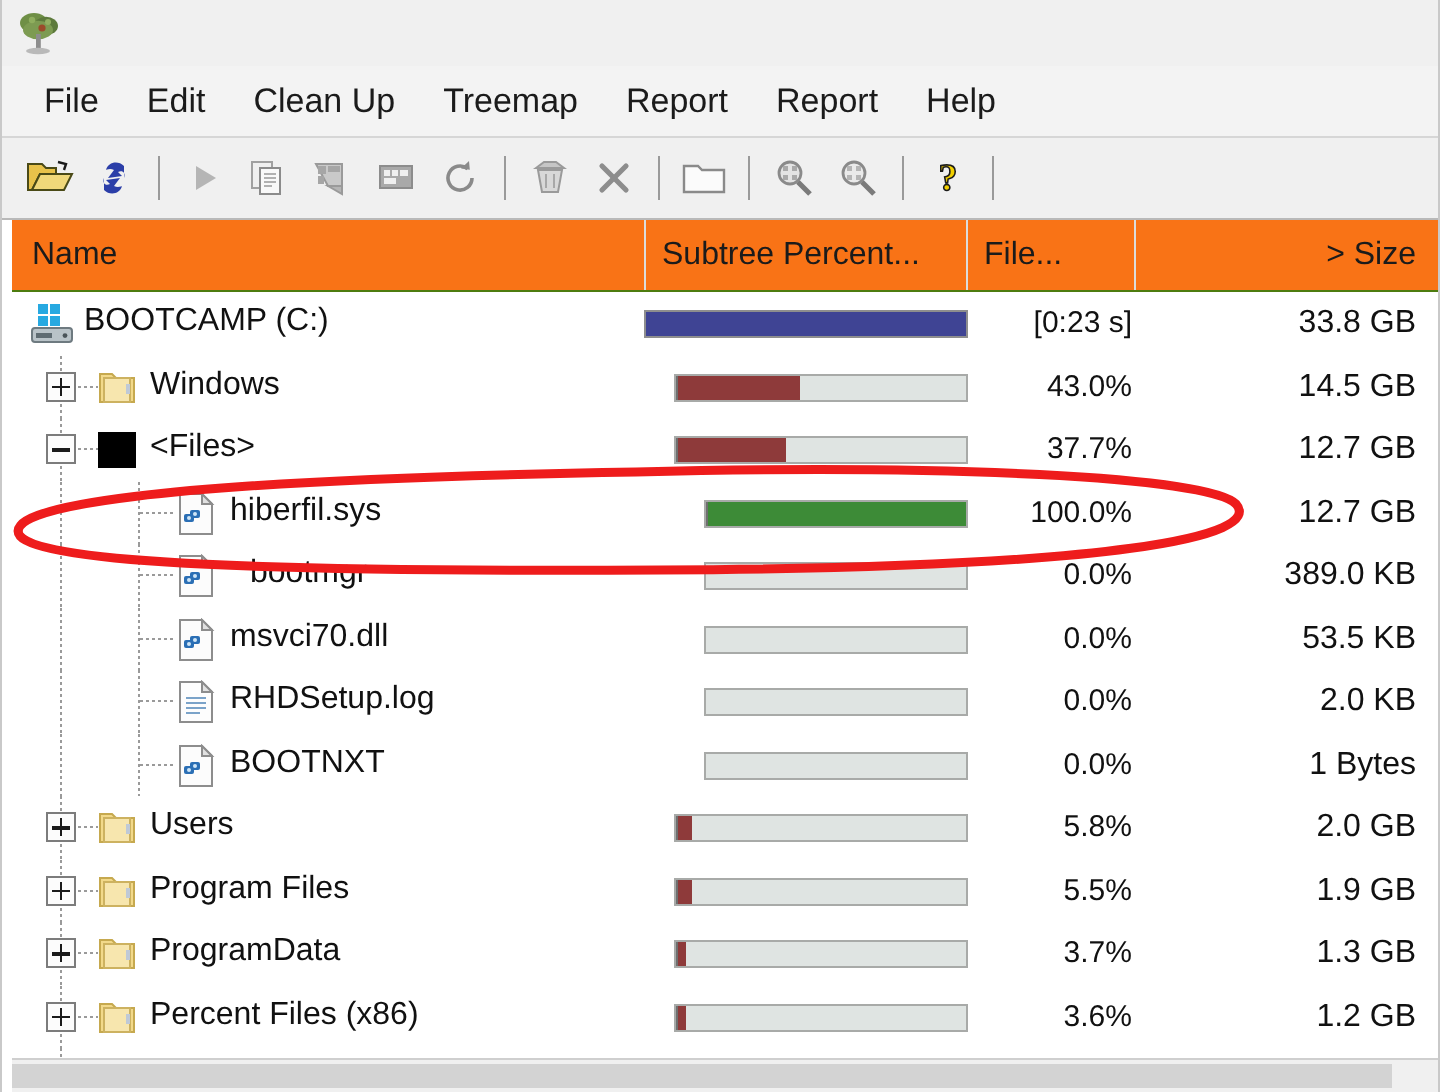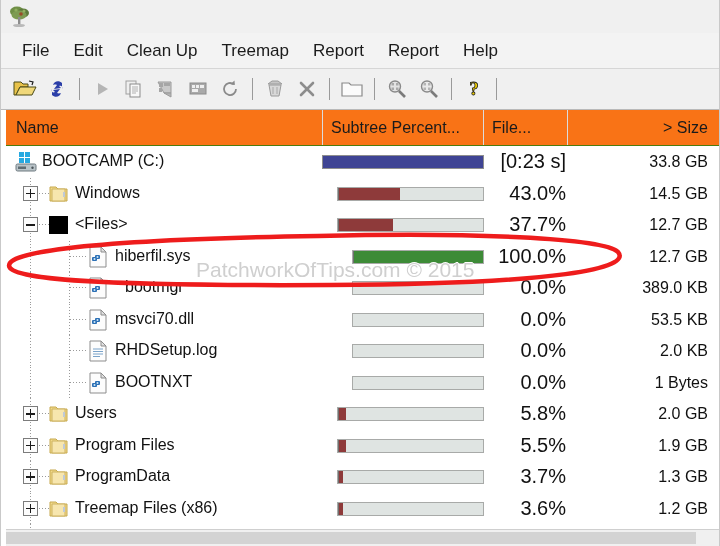--- a/index.html
+++ b/index.html
@@ -94,21 +94,21 @@
   .bar-track{
     position:absolute;top:9px;height:14px;
     background:#dfe4e2;border:1px solid #a8aaa8;box-sizing:border-box;
   }
   .bar-fill{position:absolute;left:0;top:0;height:100%;}
   .bar-solid{
     position:absolute;top:9px;height:14px;border:1px solid #8e8e8e;box-sizing:border-box;
   }
   .cell-pct{
     position:absolute;left:478px;top:0;width:82px;height:31.5px;line-height:31.5px;
-    text-align:right;font-size:20px;color:#111;
+    text-align:right;font-size:15px;color:#111;
   }
   .cell-size{
     position:absolute;left:562px;top:0;width:150px;height:31.5px;line-height:31.5px;
     text-align:right;font-size:16px;color:#111;padding-right:10px;box-sizing:border-box;
   }
 
   
   .hscroll{
     position:absolute;left:6px;bottom:0;width:714px;height:16px;
     background:#f0f0f0;border-top:1px solid #cfcfcf;
@@ -532,21 +532,21 @@
         <div class="row">
           <div class="cell-name">
             <div class="guide" style="left: 24px;"></div>
             <div class="expander plus" style="left: 17px;"></div>
             <div class="dots" style="left: 33px; width: 10px;"></div>
             <div class="icon-slot" style="left: 42px;"><svg width="22" height="22" viewBox="0 0 22 22">
                 <path d="M2 18V4h6l2 2h9v12z" fill="#f2d98a" stroke="#c6a94f"></path>
                 <path d="M4 18V6h13v12z" fill="#f7e6ae" stroke="#cdb260"></path>
                 <rect x="15" y="9" width="2" height="5" fill="#bfc9d6"></rect>
               </svg></div>
-            <div class="label" style="left: 69px;">Treemap Files (x86)</div>
+            <div class="label" style="left: 69px;">Percent Files (x86)</div>
           </div>
           <div class="bar-track" style="left: 331px; width: 147px;">
             <div class="bar-fill" style="width: 3.6%; background: rgb(142, 58, 58); box-shadow: rgb(111, 111, 111) 1px 0px 0px inset;"></div>
           </div>
           <div class="cell-pct">3.6%</div>
           <div class="cell-size">1.2 GB</div>
         </div>
         <div class="row">
           <div class="cell-name">
             <div class="guide" style="left: 24px;"></div>
@@ -561,21 +561,20 @@
           </div>
           <div class="bar-track" style="left: 331px; width: 147px;">
             <div class="bar-fill" style="width: 0.7%; background: rgb(142, 58, 58); box-shadow: rgb(111, 111, 111) 1px 0px 0px inset;"></div>
           </div>
           <div class="cell-pct">0.7%</div>
           <div class="cell-size">241.0 MB</div>
         </div>
       </div>
   </div>
 
-  <div class="watermark">PatchworkOfTips.com © 2015</div>
 
   <div class="annot">
     <svg width="640" height="64" viewBox="0 0 640 64">
       <path d="M318 8 C 470 4 604 10 618 24 C 632 40 560 56 330 57 C 140 58 22 54 10 40 C 0 26 70 12 318 8 Z" fill="none" stroke="#ee1c1c" stroke-width="4.5" stroke-linecap="round"></path>
     </svg>
   </div>
 
   <div class="hscroll">
     <div class="hthumb"></div>
   </div>

